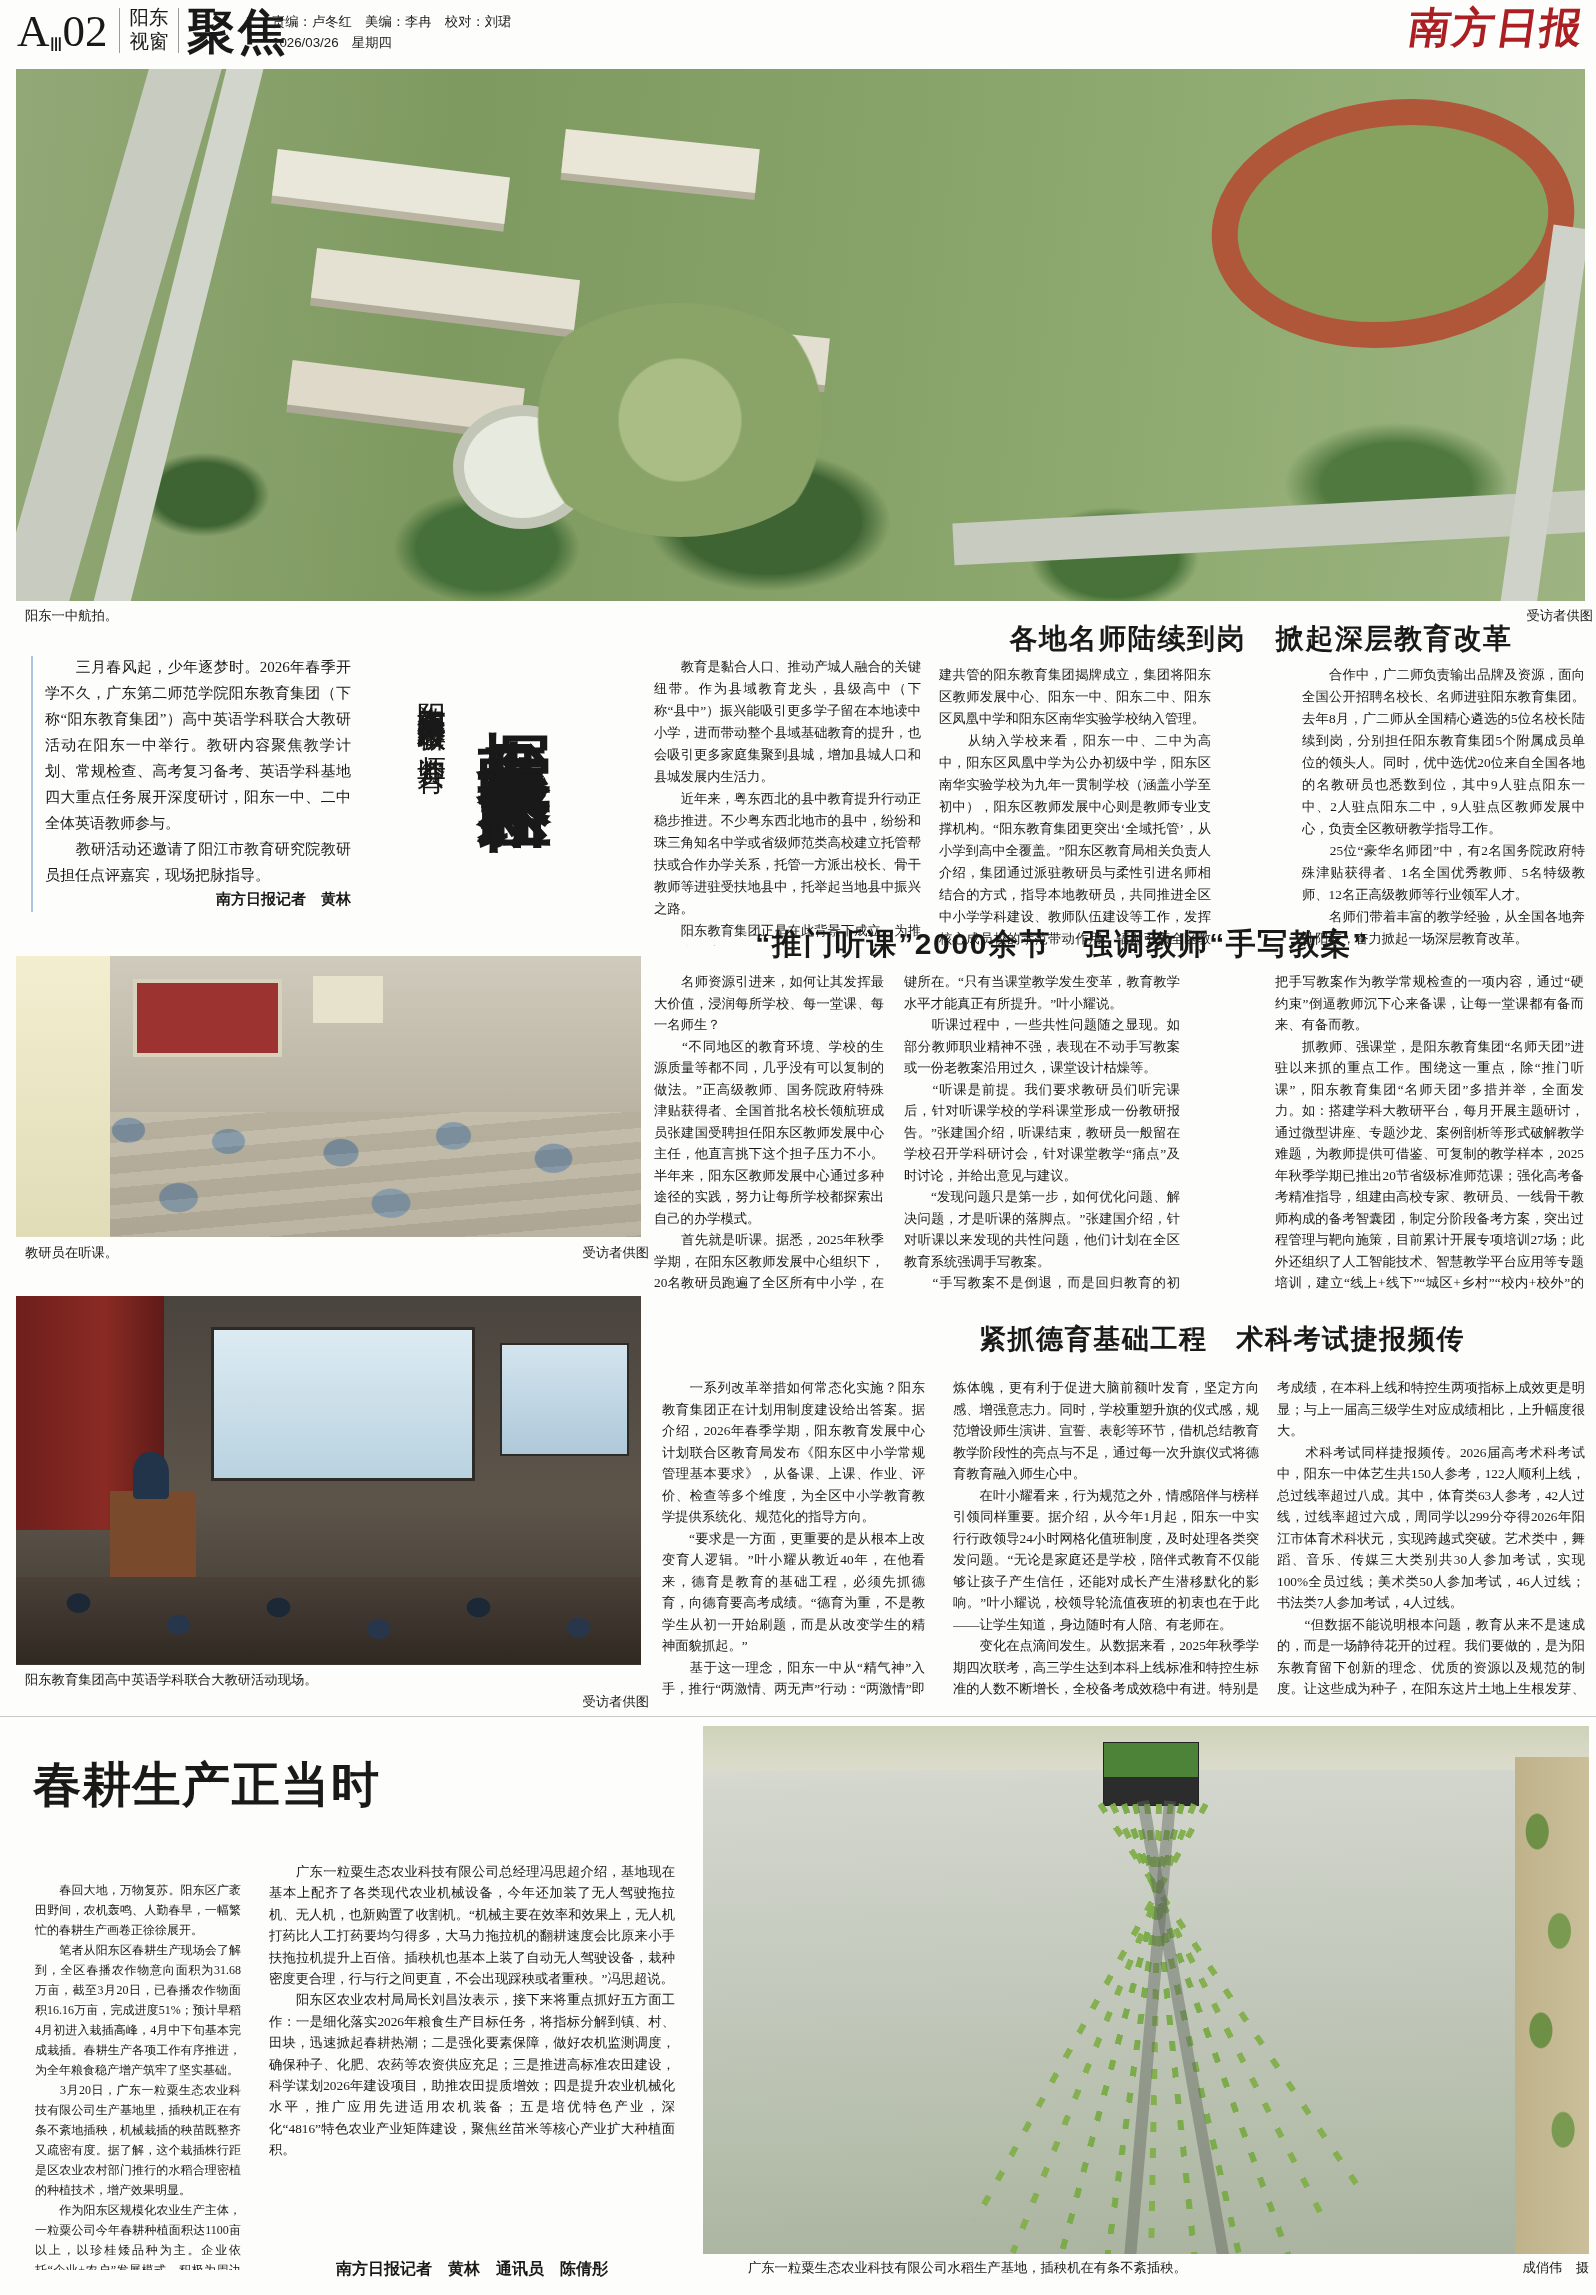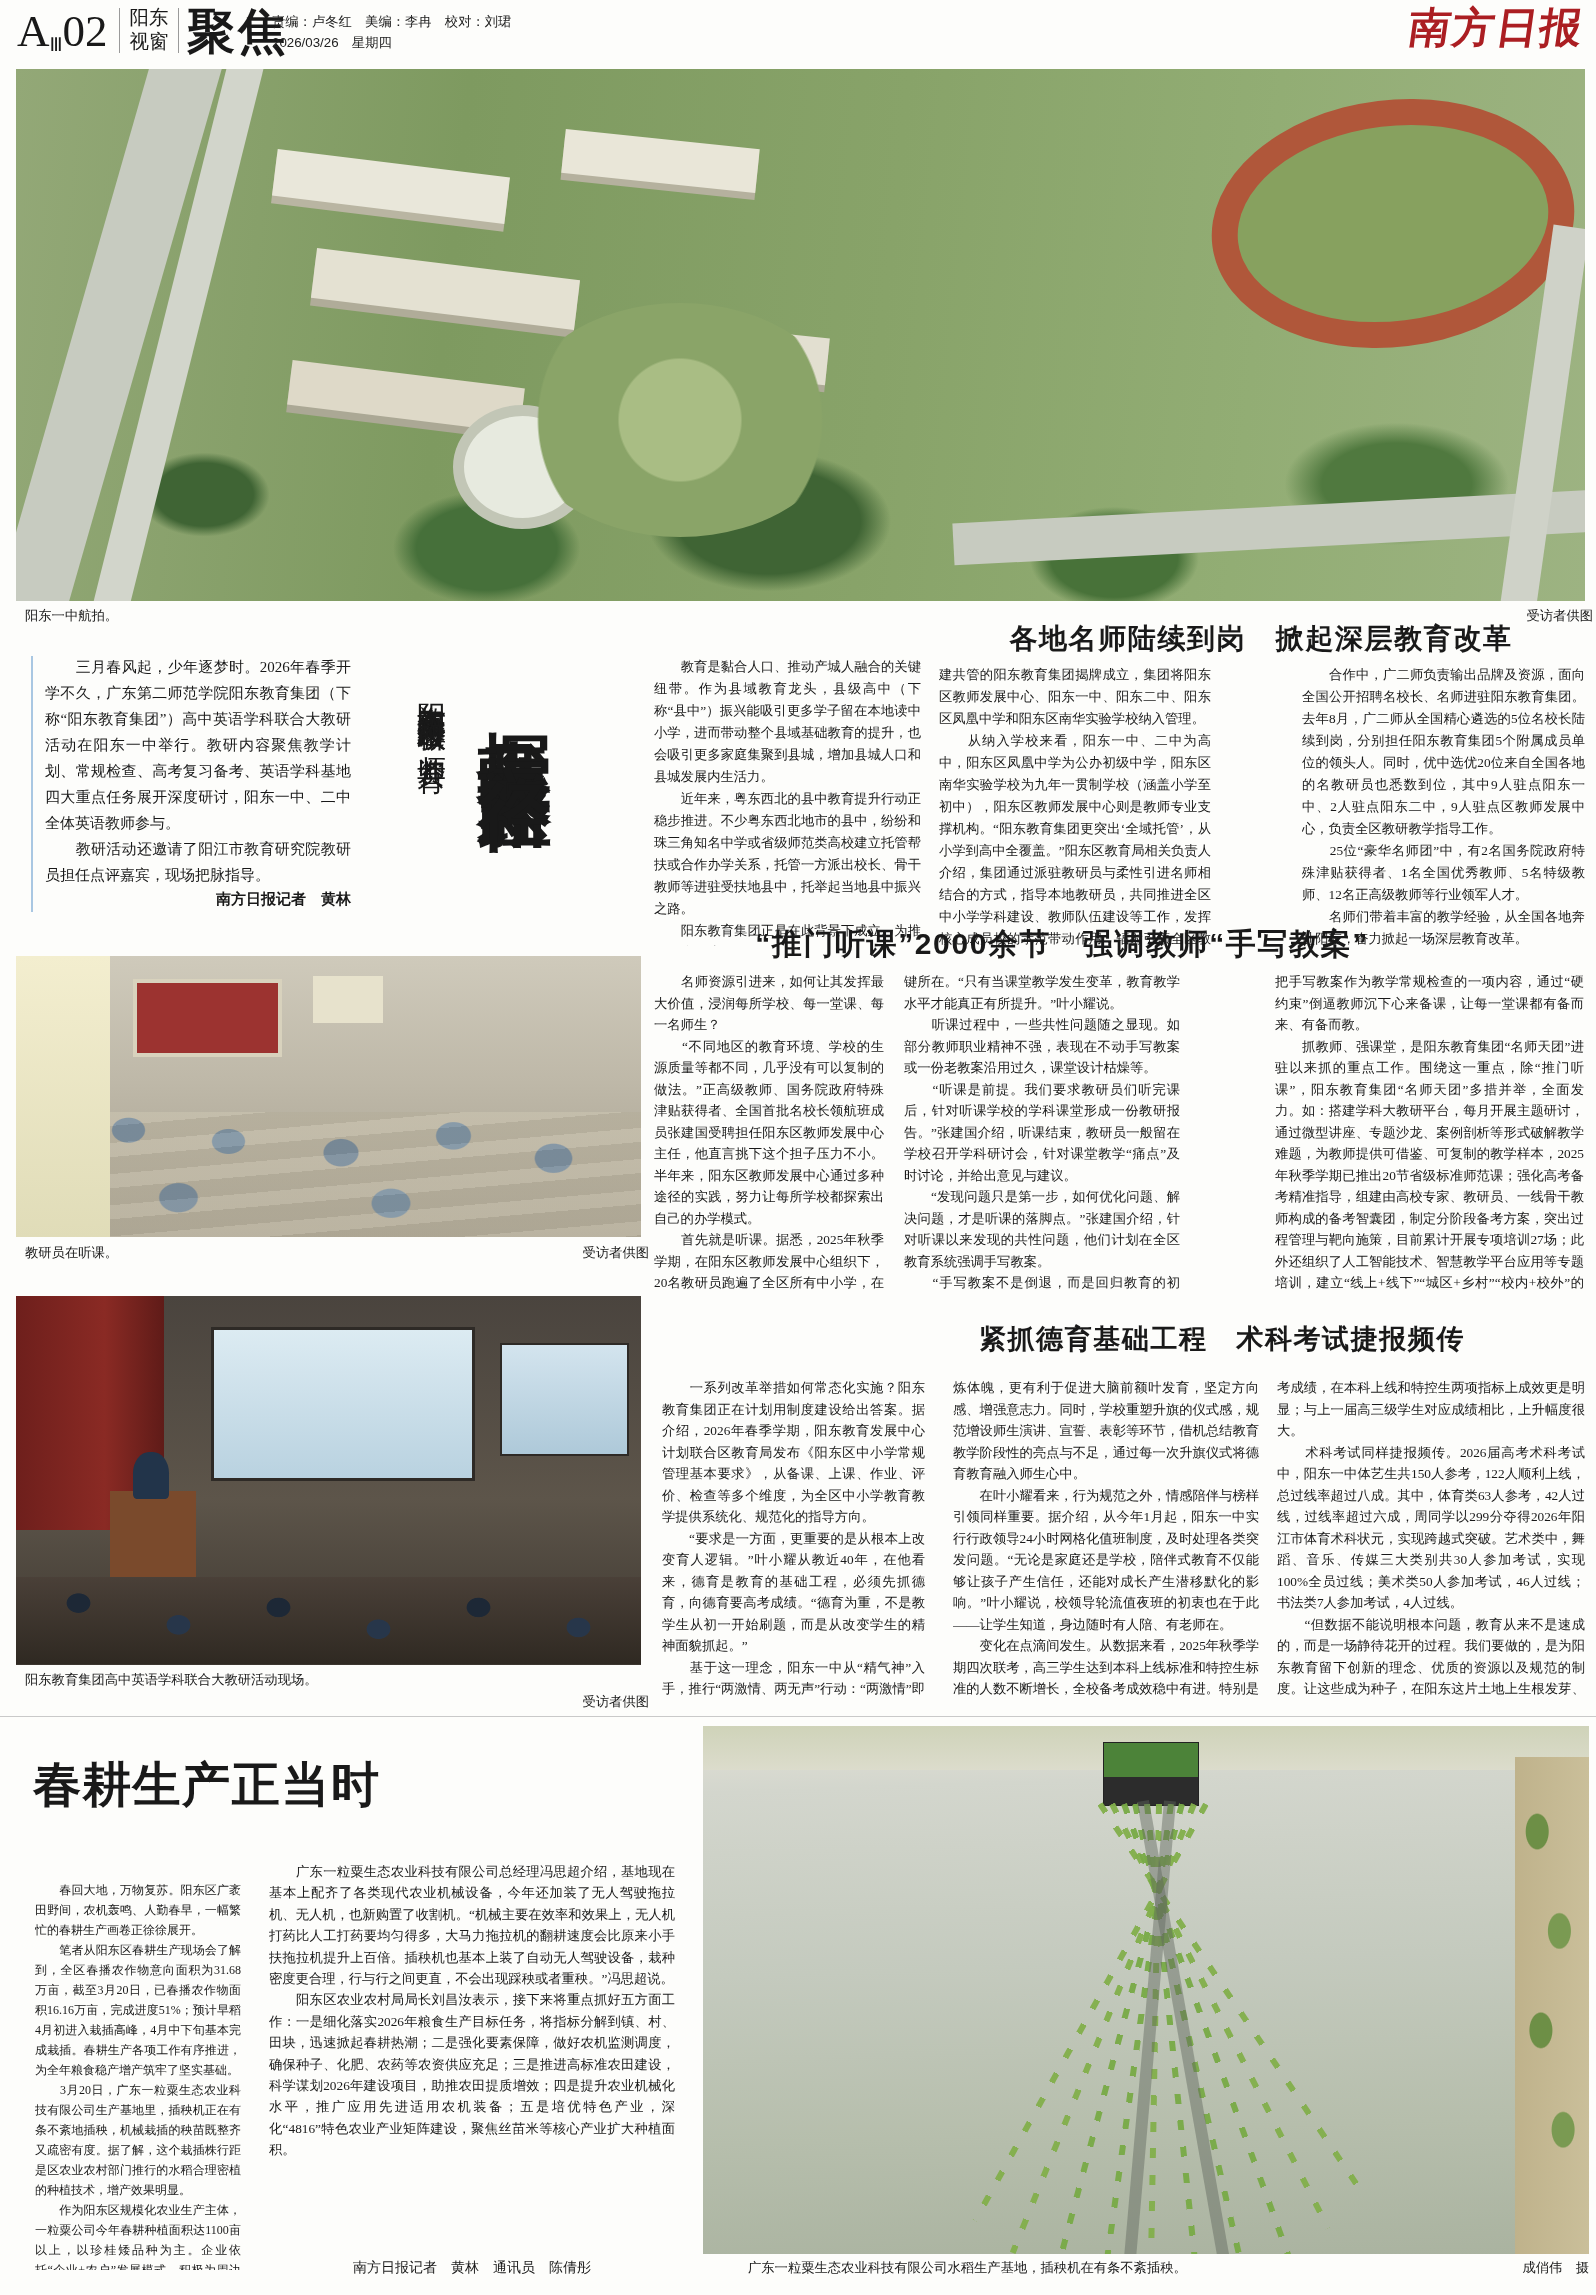--- a/index.html
+++ b/index.html
@@ -145,21 +145,21 @@
 
   <div class="abs" style="left:23.4px;top:1757px;width:367px;text-align:center;font-size:48px;line-height:56px;font-weight:900;letter-spacing:1.6px;">
     <div>春耕生产正当时</div>
   </div>
   <div class="abs col" style="left:35px;top:1880px;width:206px;height:390px;font-size:12px;line-height:20px;">　　春回大地，万物复苏。阳东区广袤田野间，农机轰鸣、人勤春早，一幅繁忙的春耕生产画卷正徐徐展开。
 　　笔者从阳东区春耕生产现场会了解到，全区春播农作物意向面积为31.68万亩，截至3月20日，已春播农作物面积16.16万亩，完成进度51%；预计早稻4月初进入栽插高峰，4月中下旬基本完成栽插。春耕生产各项工作有序推进，为全年粮食稳产增产筑牢了坚实基础。
 　　3月20日，广东一粒粟生态农业科技有限公司生产基地里，插秧机正在有条不紊地插秧，机械栽插的秧苗既整齐又疏密有度。据了解，这个栽插株行距是区农业农村部门推行的水稻合理密植的种植技术，增产效果明显。
 　　作为阳东区规模化农业生产主体，一粒粟公司今年春耕种植面积达1100亩以上，以珍桂矮品种为主。企业依托“企业+农户”发展模式，积极为周边农户提供育苗、机插等社会化服务，带动农户共同参与春耕生产，有效实现企业增效、农户节支的双赢目标。</div>
   <div class="abs col" style="left:269px;top:1861px;width:406px;height:394px;font-size:13.3px;line-height:21.4px;">　　广东一粒粟生态农业科技有限公司总经理冯思超介绍，基地现在基本上配齐了各类现代农业机械设备，今年还加装了无人驾驶拖拉机、无人机，也新购置了收割机。“机械主要在效率和效果上，无人机打药比人工打药要均匀得多，大马力拖拉机的翻耕速度会比原来小手扶拖拉机提升上百倍。插秧机也基本上装了自动无人驾驶设备，栽种密度更合理，行与行之间更直，不会出现踩秧或者重秧。”冯思超说。
 　　阳东区农业农村局局长刘昌汝表示，接下来将重点抓好五方面工作：一是细化落实2026年粮食生产目标任务，将指标分解到镇、村、田块，迅速掀起春耕热潮；二是强化要素保障，做好农机监测调度，确保种子、化肥、农药等农资供应充足；三是推进高标准农田建设，科学谋划2026年建设项目，助推农田提质增效；四是提升农业机械化水平，推广应用先进适用农机装备；五是培优特色产业，深化“4816”特色农业产业矩阵建设，聚焦丝苗米等核心产业扩大种植面积。</div>
-  <div class="abs" style="left:269px;top:2259px;width:406px;text-align:center;font-size:14px;font-weight:400;">南方日报记者　黄林　通讯员　陈倩彤</div>
+  <div class="abs" style="left:269px;top:2259px;width:406px;text-align:center;font-size:16px;font-weight:700;">南方日报记者　黄林　通讯员　陈倩彤</div>
 
   <div class="abs photo" style="left:703px;top:1726px;width:886px;height:528px;background:linear-gradient(178deg,#e3e1d6 0%,#d3d6cd 12%,#c4cabe 45%,#b6beac 75%,#aab3a0 100%);">
     <div class="abs" style="left:0;top:0;width:886px;height:44px;background:linear-gradient(180deg,#cfd3b9,#dcdccc);"></div>
     <div class="abs" style="left:812px;top:31px;width:74px;height:497px;background:
       radial-gradient(20px 31px at 30% 15%, #6d8f46 0 55%, transparent 60%),
       radial-gradient(20px 31px at 60% 35%, #7a9a52 0 55%, transparent 60%),
       radial-gradient(20px 31px at 35% 55%, #6d8f46 0 55%, transparent 60%),
       radial-gradient(20px 31px at 65% 75%, #7a9a52 0 55%, transparent 60%),
       linear-gradient(90deg,#bfb28b,#cabf9a);"></div>
     <div class="abs" style="left:400px;top:15.6px;width:94px;height:62px;background:linear-gradient(180deg,#4c8339 0 55%, #2c2c2c 55% 100%);border:1.6px solid #222;"></div>

